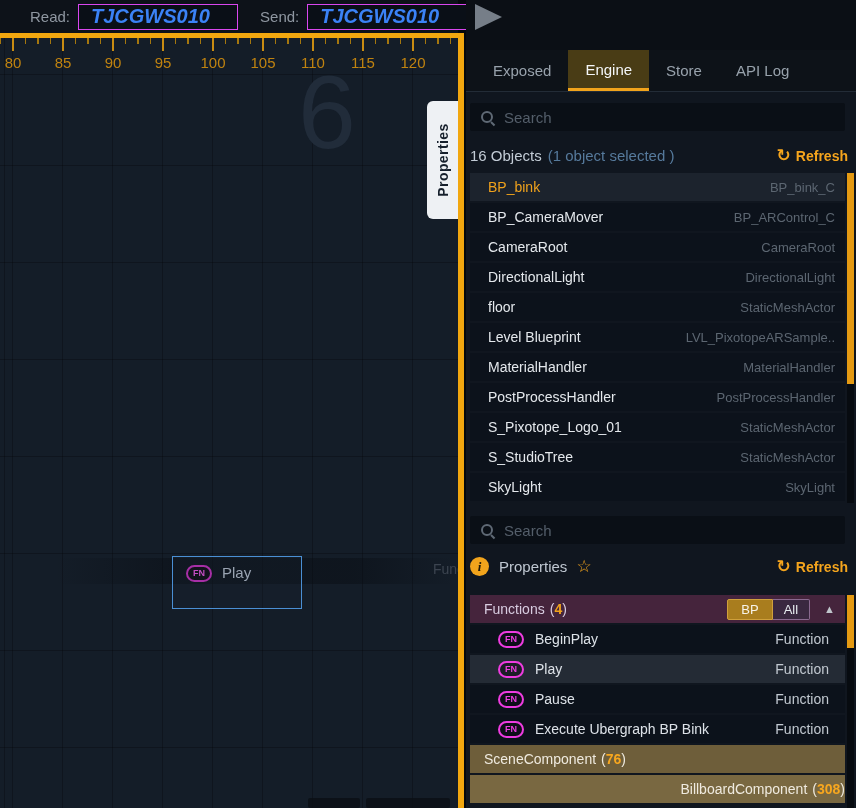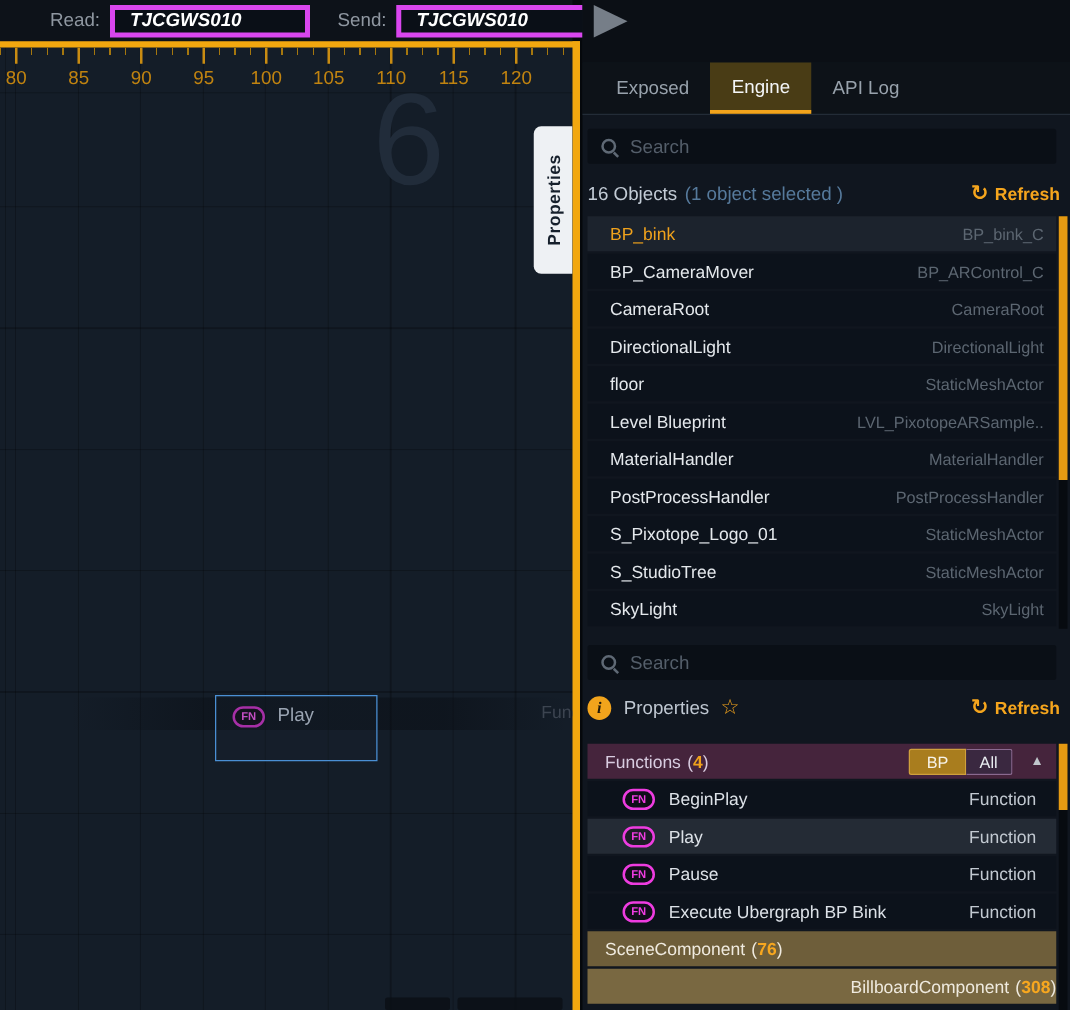--- a/index.html
+++ b/index.html
@@ -2,23 +2,23 @@
 <html><head>
 <meta charset="utf-8">
 <style>
   * { margin:0; padding:0; box-sizing:border-box; }
   html,body { width:856px; height:808px; overflow:hidden; background:#05080c;
     font-family:"Liberation Sans","DejaVu Sans",sans-serif; }
 
   
   .top-bar { position:absolute; left:0; top:0; width:458px; height:33px; background:#0d1219;
     display:flex; align-items:center; }
-  .top-label { color:#8f97a1; font-size:15px; margin-left:40px; }
-  .top-input { width:160px; height:26px; margin-left:8px; background:#0a0f17; border:4px solid #d946ef;
-    color:#ffffff; font-style:italic; font-weight:bold; font-size:15px; padding:0 12px;
+  .top-label { color:#8f97a1; font-size:15px; margin-left:30px; }
+  .top-input { width:160px; height:26px; margin-left:8px; background:#0a0f17; border:1px solid #d946ef;
+    color:#3b82f6; font-style:italic; font-weight:bold; font-size:20px; padding:0 12px;
     font-family:"Liberation Sans","DejaVu Sans",sans-serif; }
   .top-label.send { margin-left:22px; }
 
   
   .canvas { position:absolute; left:0; top:33px; width:464px; height:775px; background:#141d28;
     border-top:5px solid #f2a70f; border-right:6px solid #f2a70f; overflow:hidden;
     background-image:
       repeating-linear-gradient(to right, rgba(0,0,0,0.26) 0 1px, transparent 1px 50px),
       repeating-linear-gradient(to bottom, rgba(0,0,0,0.26) 0 1px, transparent 1px 97px);
     background-position:12px 0, 0 127px; }
@@ -169,20 +169,21 @@
 </div>
 
 <div class="right-panel">
   <div class="rp-top">
     <div class="play-tri"></div>
   </div>
 
   <div class="tabs">
     <div class="tab">Exposed</div>
     <div class="tab active">Engine</div>
+    <div class="tab">Store</div>
     <div class="tab">API Log</div>
   </div>
 
   <div class="search-box" style="top:103px">
     <span class="search-icon"></span>
     <input class="search-input" placeholder="Search" style="">
   </div>
 
   <div class="objects-header">
     <span class="obj-count">16 Objects</span>

